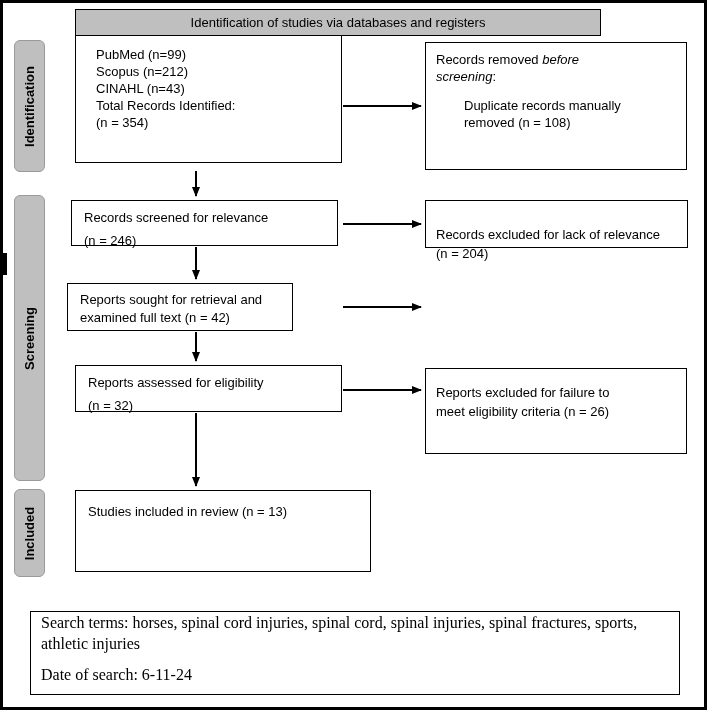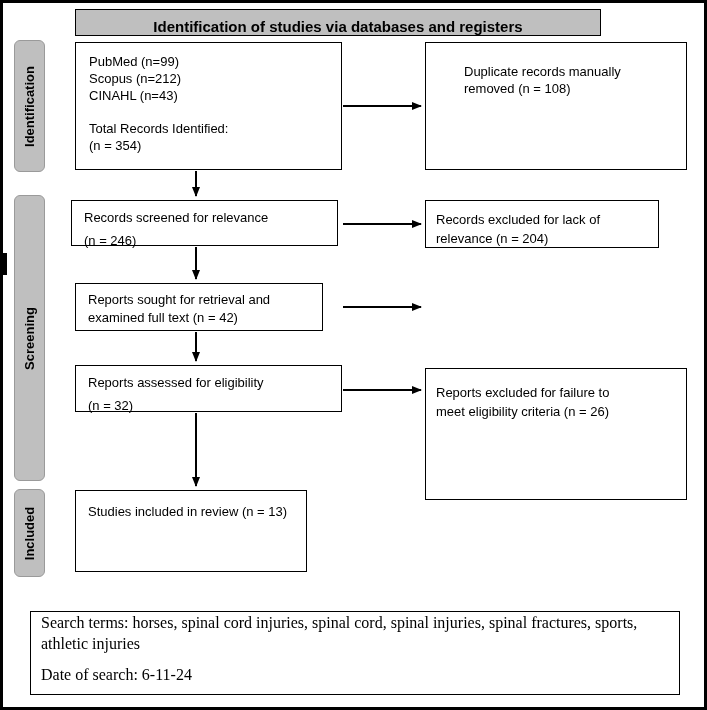--- a/index.html
+++ b/index.html
@@ -10,22 +10,22 @@
     position:relative;
     width:707px; height:710px;
     background:#fff;
     border:3px solid #000;
     overflow:hidden;
   }
 
   .header-bar {
     position:absolute; left:72px; top:6px; width:526px; height:27px;
     background:#bfbfbf; border:1.5px solid #000;
-    display:flex; align-items:flex-end; justify-content:center;
-    font-size:15px; font-weight:bold;
+    display:flex; align-items:center; justify-content:center;
+    font-size:13px; font-weight:normal;
   }
 
   .stage {
     position:absolute; left:11px; width:31px;
     background:#bfbfbf; border:1px solid #9a9a9a; border-radius:6px;
     display:flex; align-items:center; justify-content:center;
   }
   .stage span {
     transform:rotate(-90deg);
     white-space:nowrap;
@@ -35,33 +35,33 @@
   .stage-screening      { top:192px; height:286px; }
   .stage-included       { top:486px; height:88px; }
 
   .box {
     position:absolute;
     background:#fff; border:1.5px solid #000;
     font-size:13px; line-height:17px;
   }
 
   
-  .b1 { left:72px; top:39px;  width:267px; height:128px; padding:10px 13px; }
+  .b1 { left:72px; top:32px;  width:267px; height:128px; padding:10px 20px; }
   .b2 { left:68px; top:197px; width:267px; height:46px;  padding:7px 12px; line-height:19px; }
-  .b3 { left:72px; top:280px; width:248px; height:48px;  padding:7px 12px; line-height:18px; }
+  .b3 { left:64px; top:280px; width:226px; height:48px;  padding:7px 12px; line-height:18px; }
   .b4 { left:72px; top:362px; width:267px; height:47px;  padding:7px 12px; line-height:19px; }
-  .b5 { left:72px; top:487px; width:232px; height:82px;  padding:12px 12px; }
+  .b5 { left:72px; top:487px; width:296px; height:82px;  padding:12px 12px; }
 
   
   .r1 { left:422px; top:39px;  width:262px; height:128px; padding:8px 10px; }
-  .r2 { left:422px; top:197px; width:234px; height:48px;  padding:9px 14px 8px 10px; line-height:19px; }
+  .r2 { left:422px; top:197px; width:263px; height:48px;  padding:24px 14px 8px 10px; line-height:19px; }
   .r3 { left:422px; top:282px; width:262px; height:45px;  padding:0 10px; display:flex; align-items:center; }
-  .r4 { left:422px; top:365px; width:262px; height:132px; padding:14px 10px; line-height:19px; }
+  .r4 { left:422px; top:365px; width:262px; height:86px; padding:14px 10px; line-height:19px; }
 
-  .b1 .total-label { margin-top:16px; }
+  .b1 .total-label { margin-top:0; }
   .gap-line { margin-top:4px; }
 
   .r1 .intro { width:180px; line-height:17px; }
   .r1 .detail { margin-top:12px; padding-left:28px; width:232px; line-height:17px; }
   .italic { font-style:italic; }
   .r4 .narrow { display:inline-block; width:205px; }
 
   .arrows { position:absolute; left:0; top:0; pointer-events:none; }
 
   .footer-box {
@@ -116,20 +116,21 @@
   <div class="box b4">
     <div>Reports assessed for eligibility</div>
     <div class="gap-line">(n = 32)</div>
   </div>
 
   <div class="box b5">
     <div>Studies included in review (n = 13)</div>
   </div>
 
   <div class="box r1">
+    <div class="intro"><span>Records removed </span><span class="italic">before screening</span><span>:</span></div>
     <div class="detail">Duplicate records manually removed (n = 108)</div>
   </div>
 
   <div class="box r2">
     <div>Records excluded for lack of relevance (n = 204)</div>
   </div>
 
 
   <div class="box r4">
     <span class="narrow">Reports excluded for failure to meet eligibility criteria (n = 26)</span>

